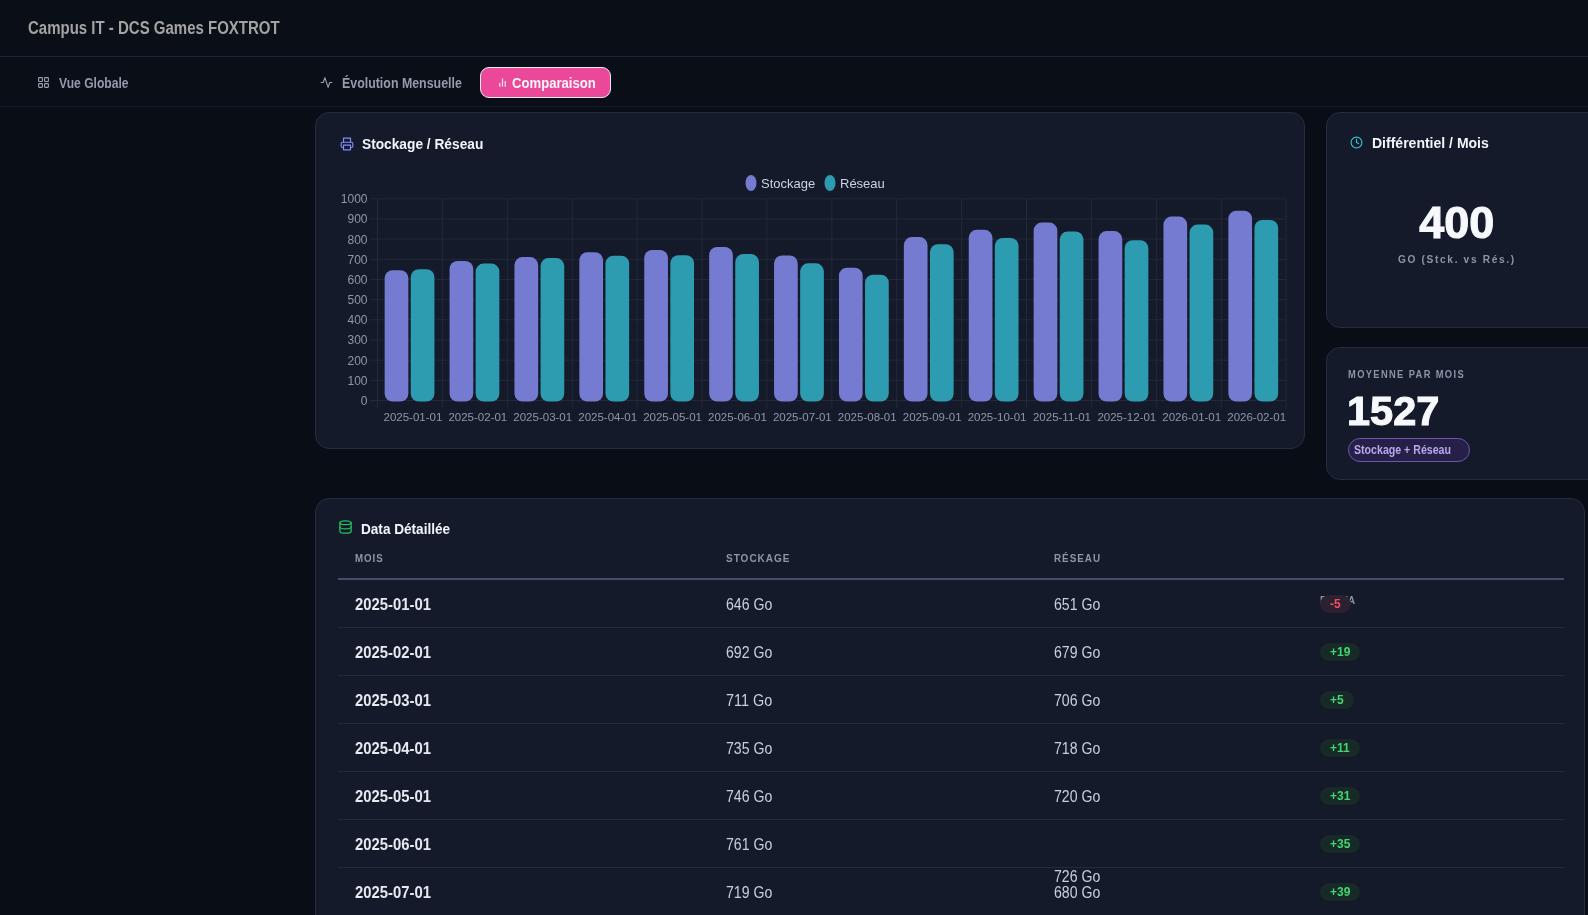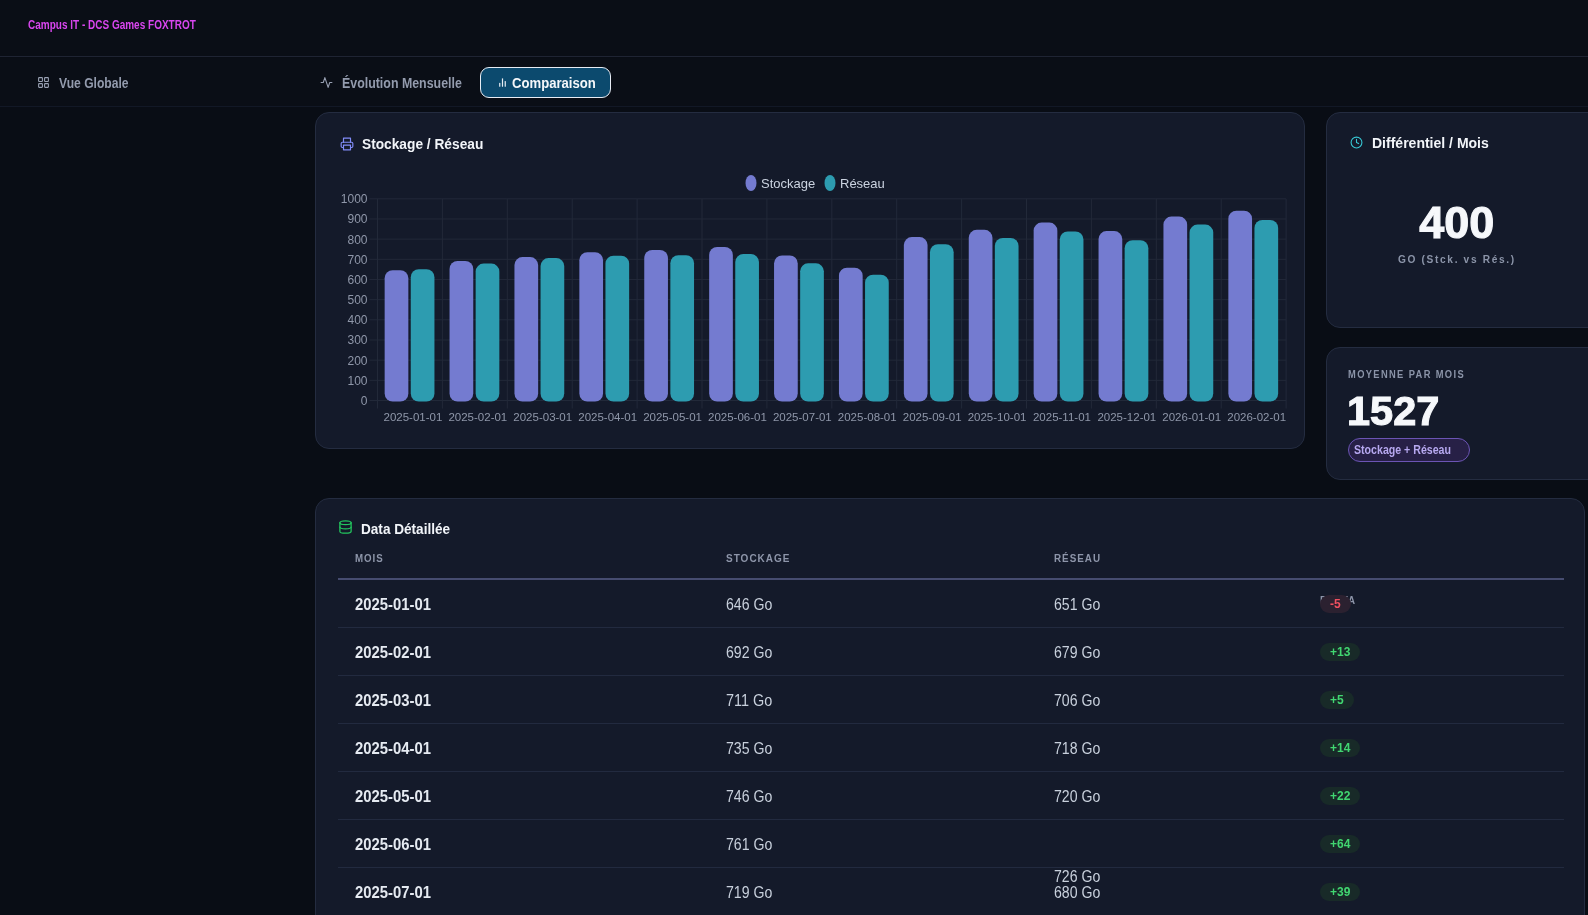--- a/index.html
+++ b/index.html
@@ -1,24 +1,24 @@
 <!DOCTYPE html>
 <html><head>
 <meta charset="utf-8">
 <style>
 * { margin:0; padding:0; box-sizing:border-box; }
 html,body { width:1588px; height:915px; overflow:hidden; background:#090d15; font-family:"Liberation Sans", sans-serif; }
 #app { position:relative; width:1588px; height:915px; }
 .fit { display:inline-block; white-space:nowrap; transform-origin:0 50%; }
 .hdr { position:absolute; left:0; top:0; width:1588px; height:57px; background:#0a0e16; border-bottom:1px solid #1f2433; }
-.hdr h1 { position:absolute; left:28px; top:18px; font-size:12px; font-weight:bold; color:#d946ef; }
+.hdr h1 { position:absolute; left:28px; top:18px; font-size:18px; font-weight:bold; color:#a3a3a3; }
 .nav { position:absolute; left:0; top:58px; width:1588px; height:49px; background:#0a0e16; border-bottom:1px solid #121826; }
 .tab { position:absolute; top:0; height:49px; display:flex; align-items:center; color:#939bad; font-size:14px; font-weight:bold; }
 .tab svg { display:block; margin-right:9px; }
-.tabactive { position:absolute; left:480px; top:8.8px; width:130.5px; height:31.4px; border:1.5px solid #e7ecf4; border-radius:9px; background:#0c4a6e; color:#f5f7fa; font-size:14px; font-weight:bold; }
+.tabactive { position:absolute; left:480px; top:8.8px; width:130.5px; height:31.4px; border:1.5px solid #e7ecf4; border-radius:9px; background:#ec4899; color:#f5f7fa; font-size:14px; font-weight:bold; }
 .card { position:absolute; background:#141a2a; border:1px solid #242c40; border-radius:14px; }
 .ctitle { position:absolute; font-size:14px; font-weight:bold; color:#f2f5f9; }
 .th { position:absolute; font-size:11px; font-weight:bold; letter-spacing:1.1px; color:#8d95a9; }
 .td { position:absolute; font-size:16px; color:#c8d0dc; }
 .tdm { position:absolute; font-size:17px; font-weight:bold; color:#e5eaf1; }
 .rowline { position:absolute; height:1px; background:#222a3f; left:22px; width:1226px; }
 .pill { position:absolute; height:18px; line-height:18px; border-radius:9px; padding:0 10px; font-size:12px; font-weight:bold; }
 .pgreen { color:#41d671; background:#182a28; }
 .pred  { color:#ee5060; background:#2b2130; }
 .bignum { position:absolute; font-weight:bold; color:#f6f8fb; -webkit-text-stroke:1.1px #f6f8fb; }
@@ -179,41 +179,41 @@
         <div class="th" style="left:1004px; top:53px;margin-top:42px;"><span class="fit" id="t_hdel" style="transform: scaleX(0.8882);">DELTA</span></div>
         <div style="position:absolute; left:22px; top:78.5px; width:1226px; height:2px; background:#464c70;"></div>
         <div class="tdm" style="left:38.9px; top:96px;"><span class="fit fmon" style="transform: scaleX(0.8727);">2025-01-01</span></div>
         <div class="td" style="left:410px; top:97px;"><span class="fit fval" style="transform: scaleX(0.8822);">646 Go</span></div>
         <div class="td" style="left:738px; top:97px;"><span class="fit fval" style="transform: scaleX(0.8822);">651 Go</span></div>
         <div class="pill pred" style="left:1004px; top:96px;">-5</div>
         <div class="rowline" style="top:128px;"></div>
         <div class="tdm" style="left:38.9px; top:144px;"><span class="fit fmon" style="transform: scaleX(0.8727);">2025-02-01</span></div>
         <div class="td" style="left:410px; top:145px;"><span class="fit fval" style="transform: scaleX(0.8822);">692 Go</span></div>
         <div class="td" style="left:738px; top:145px;"><span class="fit fval" style="transform: scaleX(0.8822);">679 Go</span></div>
-        <div class="pill pgreen" style="left:1004px; top:144px;">+13</div>
+        <div class="pill pgreen" style="left:1004px; top:144px;">+19</div>
         <div class="rowline" style="top:176px;"></div>
         <div class="tdm" style="left:38.9px; top:192px;"><span class="fit fmon" style="transform: scaleX(0.8727);">2025-03-01</span></div>
         <div class="td" style="left:410px; top:193px;"><span class="fit fval" style="transform: scaleX(0.9026);">711 Go</span></div>
         <div class="td" style="left:738px; top:193px;"><span class="fit fval" style="transform: scaleX(0.8822);">706 Go</span></div>
         <div class="pill pgreen" style="left:1004px; top:192px;">+5</div>
         <div class="rowline" style="top:224px;"></div>
         <div class="tdm" style="left:38.9px; top:240px;"><span class="fit fmon" style="transform: scaleX(0.8727);">2025-04-01</span></div>
         <div class="td" style="left:410px; top:241px;"><span class="fit fval" style="transform: scaleX(0.8822);">735 Go</span></div>
         <div class="td" style="left:738px; top:241px;"><span class="fit fval" style="transform: scaleX(0.8822);">718 Go</span></div>
-        <div class="pill pgreen" style="left:1004px; top:240px;">+14</div>
+        <div class="pill pgreen" style="left:1004px; top:240px;">+11</div>
         <div class="rowline" style="top:272px;"></div>
         <div class="tdm" style="left:38.9px; top:288px;"><span class="fit fmon" style="transform: scaleX(0.8727);">2025-05-01</span></div>
         <div class="td" style="left:410px; top:289px;"><span class="fit fval" style="transform: scaleX(0.8822);">746 Go</span></div>
         <div class="td" style="left:738px; top:289px;"><span class="fit fval" style="transform: scaleX(0.8822);">720 Go</span></div>
-        <div class="pill pgreen" style="left:1004px; top:288px;">+22</div>
+        <div class="pill pgreen" style="left:1004px; top:288px;">+31</div>
         <div class="rowline" style="top:320px;"></div>
         <div class="tdm" style="left:38.9px; top:336px;"><span class="fit fmon" style="transform: scaleX(0.8727);">2025-06-01</span></div>
         <div class="td" style="left:410px; top:337px;"><span class="fit fval" style="transform: scaleX(0.8822);">761 Go</span></div>
         <div class="td" style="left:738px; top:337px;margin-top:32px;"><span class="fit fval" style="transform: scaleX(0.8822);">726 Go</span></div>
-        <div class="pill pgreen" style="left:1004px; top:336px;">+64</div>
+        <div class="pill pgreen" style="left:1004px; top:336px;">+35</div>
         <div class="rowline" style="top:368px;"></div>
         <div class="tdm" style="left:38.9px; top:384px;"><span class="fit fmon" style="transform: scaleX(0.8727);">2025-07-01</span></div>
         <div class="td" style="left:410px; top:385px;"><span class="fit fval" style="transform: scaleX(0.8822);">719 Go</span></div>
         <div class="td" style="left:738px; top:385px;"><span class="fit fval" style="transform: scaleX(0.8822);">680 Go</span></div>
         <div class="pill pgreen" style="left:1004px; top:384px;">+39</div>
       </div>
   </div>
 </div>
 
 </body></html>

